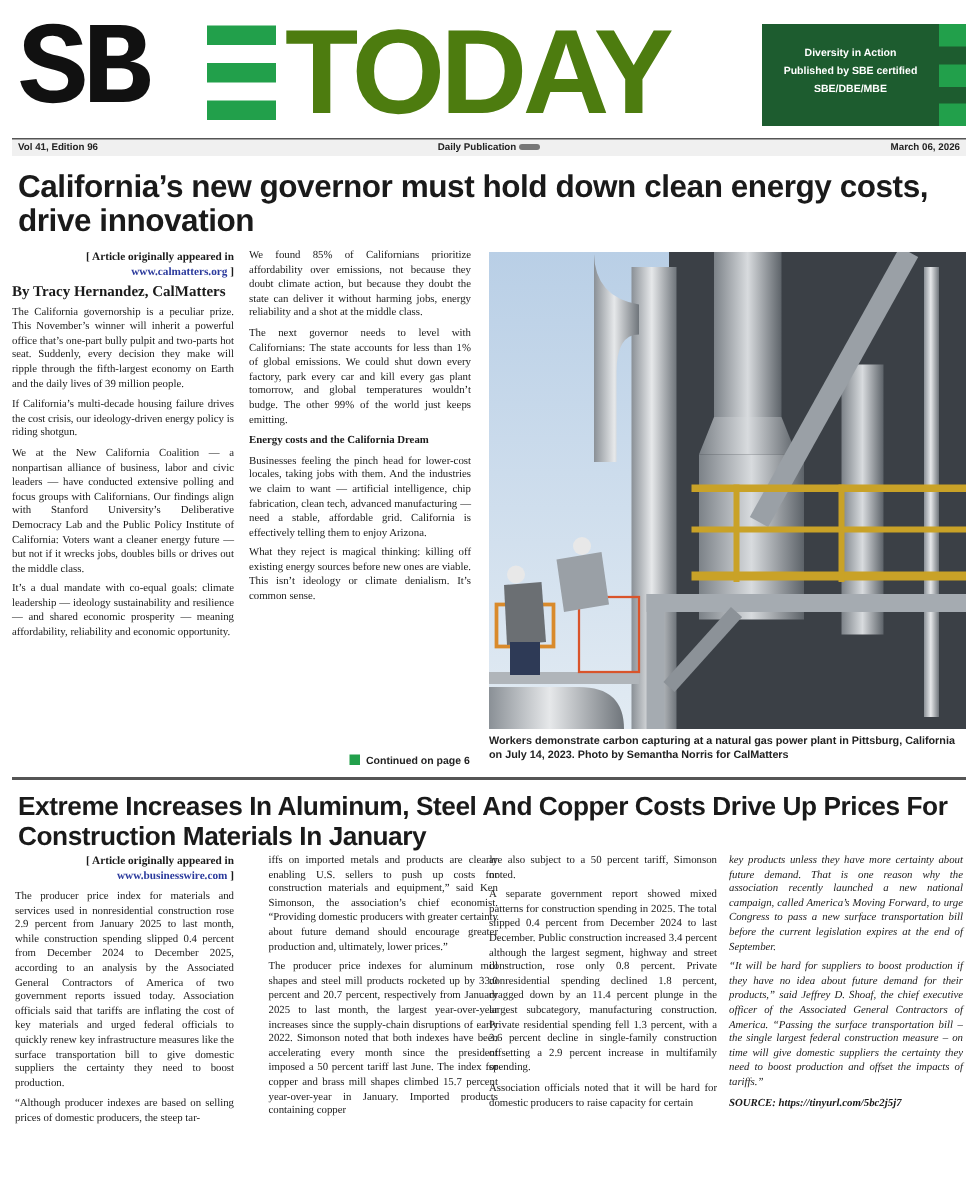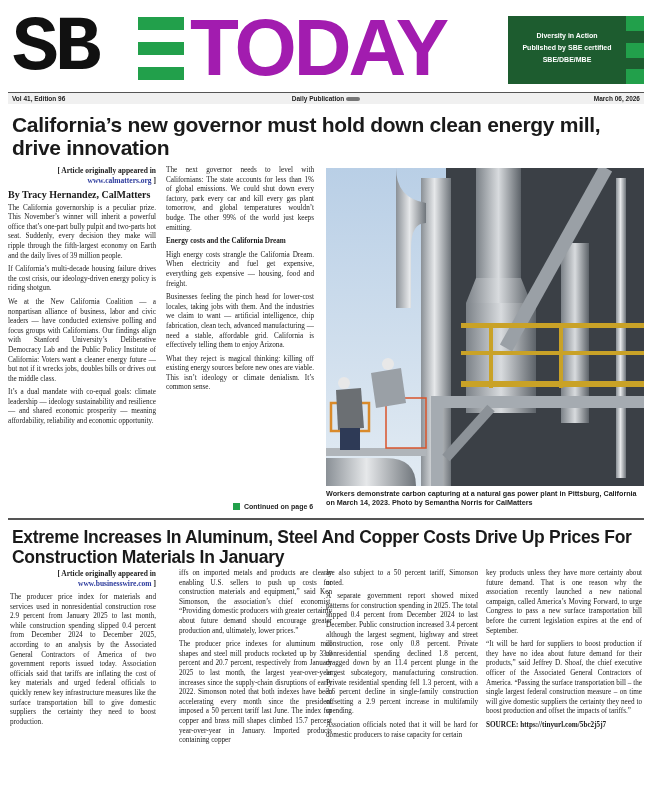--- a/index.html
+++ b/index.html
@@ -7,21 +7,21 @@
   body { position: relative; font-family: "Liberation Serif", serif; color: #1a1a1a; }
 
   
   .masthead { position: absolute; left: 0; top: 0; width: 651px; height: 88px; }
   .logo-sb { position: absolute; left: 12px; top: 8px; font-family: Liberation Mono, monospace; font-weight: 900; font-size: 78px; letter-spacing: -4px; color: #111111; line-height: 80px; }
   .logo-bars { position: absolute; left: 138px; top: 17px; width: 46px; height: 62px; }
   .logo-bars span { position: absolute; left: 0; width: 46px; height: 13px; background: #22a04b; }
   .logo-bars span:nth-child(1) { top: 0; }
   .logo-bars span:nth-child(2) { top: 25px; }
   .logo-bars span:nth-child(3) { top: 50px; }
-  .logo-today { position: absolute; left: 190px; top: 8px; font-family: "Liberation Sans", sans-serif; font-weight: 700; font-size: 80px; letter-spacing: -3px; color: #a21caf; line-height: 80px; }
+  .logo-today { position: absolute; left: 190px; top: 8px; font-family: "Liberation Sans", sans-serif; font-weight: 700; font-size: 80px; letter-spacing: -3px; color: #4d7c0f; line-height: 80px; }
   .tagline-box { position: absolute; left: 508px; top: 16px; width: 136px; height: 68px; background: #1d5c2f; }
   .tagline-box .stripe { position: absolute; right: 0; width: 18px; height: 15px; background: #22a04b; }
   .tagline-box .s1 { top: 0; } .tagline-box .s2 { top: 27px; } .tagline-box .s3 { top: 53px; }
   .tagline-text { position: absolute; left: 0; top: 14px; width: 118px; text-align: center; color: #ffffff; font-family: "Liberation Sans", sans-serif; font-weight: 700; font-size: 7px; line-height: 12px; }
 
   
   .info-strip { position: absolute; left: 8px; top: 92px; width: 636px; height: 12px; border-top: 1.5px solid #555; background: #f0f0f0; font-family: "Liberation Sans", sans-serif; font-weight: 700; font-size: 6.5px; color: #222; }
   .info-strip .left { position: absolute; left: 4px; top: 2px; }
   .info-strip .center { position: absolute; left: 0; width: 100%; text-align: center; top: 2px; }
   .info-strip .right { position: absolute; right: 4px; top: 2px; }
@@ -45,21 +45,21 @@
   .photo { position: absolute; left: 326px; top: 168px; width: 318px; height: 318px; overflow: hidden; background: #c9d9ea; }
   .caption { position: absolute; left: 326px; top: 489px; width: 318px; font-family: "Liberation Sans", sans-serif; font-weight: 700; font-size: 7.2px; line-height: 9px; color: #222; }
 
   .continued { position: absolute; left: 233px; top: 503px; font-family: "Liberation Sans", sans-serif; font-weight: 700; font-size: 7px; color: #222; }
   .continued .sq { display: inline-block; width: 7px; height: 7px; background: #22a04b; vertical-align: -1px; margin-right: 4px; }
   .divider { position: absolute; left: 8px; top: 518px; width: 636px; height: 1.5px; background: #555; }
 
   .a2c1 { left: 10px; top: 569px; width: 146px; }
   .a2c2 { left: 179px; top: 569px; width: 153px; }
   .a2c3 { left: 326px; top: 569px; width: 152px; }
-  .a2c4 { left: 486px; top: 569px; width: 156px; }
+  .a2c4 { left: 486px; top: 569px; width: 156px; font-style: italic; }
   .a2 p { margin-bottom: 4px; }
   .source-line { font-weight: 700; }
 </style>
 </head>
 <body>
 
 <div class="masthead">
   <div class="logo-sb">SB</div>
   <div class="logo-bars">
       <span></span>
@@ -78,39 +78,39 @@
     </div>
   </div>
 </div>
 
 <div class="info-strip">
   <span class="left">Vol 41, Edition 96</span>
   <span class="center"><span>Daily Publication</span><span class="pen-icon"></span></span>
   <span class="right">March 06, 2026</span>
 </div>
 
-<h1 class="headline h1">California’s new governor must hold down clean energy mill, drive innovation</h1>
+<h1 class="headline h1">California’s new governor must hold down clean energy costs, drive innovation</h1>
 
 <div class="col a1c1">
   <div class="source-note">
     <span>[ Article originally appeared in</span><br>
     <span class="source-link">www.calmatters.org</span>
     <span>]</span>
   </div>
   <div class="byline">By Tracy Hernandez, CalMatters</div>
   <p>The California governorship is a peculiar prize. This November’s winner will inherit a powerful office that’s one-part bully pulpit and two-parts hot seat. Suddenly, every decision they make will ripple through the fifth-largest economy on Earth and the daily lives of 39 million people.</p>
   <p>If California’s multi-decade housing failure drives the cost crisis, our ideology-driven energy policy is riding shotgun.</p>
   <p>We at the New California Coalition — a nonpartisan alliance of business, labor and civic leaders — have conducted extensive polling and focus groups with Californians. Our findings align with Stanford University’s Deliberative Democracy Lab and the Public Policy Institute of California: Voters want a cleaner energy future — but not if it wrecks jobs, doubles bills or drives out the middle class.</p>
   <p>It’s a dual mandate with co-equal goals: climate leadership — ideology sustainability and resilience — and shared economic prosperity — meaning affordability, reliability and economic opportunity.</p>
 </div>
 
 <div class="col a1c2">
+  <p>We found 85% of Californians prioritize affordability over emissions, not because they doubt climate action, but because they doubt the state can deliver it without harming jobs, energy reliability and a shot at the middle class.</p>
   <p>The next governor needs to level with Californians: The state accounts for less than 1% of global emissions. We could shut down every factory, park every car and kill every gas plant tomorrow, and global temperatures wouldn’t budge. The other 99% of the world just keeps emitting.</p>
   <p class="subhead">Energy costs and the California Dream</p>
-  <p>High energy costs strangle the California Dream. When electricity and fuel get expensive, everything gets expensive — housing, food and freight.</p>
   <p>Businesses feeling the pinch head for lower-cost locales, taking jobs with them. And the industries we claim to want — artificial intelligence, chip fabrication, clean tech, advanced manufacturing — need a stable, affordable grid. California is effectively telling them to enjoy Arizona.</p>
   <p>What they reject is magical thinking: killing off existing energy sources before new ones are viable. This isn’t ideology or climate denialism. It’s common sense.</p>
 </div>
 
 <div class="photo">
   <svg width="318" height="318" viewBox="0 0 318 318">
     <defs>
       <linearGradient id="sky" x1="0" y1="0" x2="0" y2="1">
         <stop offset="0" stop-color="#b9cfe6"></stop>
           <stop offset="1" stop-color="#e2ebf3"></stop>
@@ -148,37 +148,38 @@
     <path d="M0 290 L60 290 Q90 290 90 318 L0 318 Z" fill="url(#pipe)"></path>
     <rect x="5" y="235" width="38" height="28" fill="none" stroke="#d98a2b" stroke-width="2.5"></rect>
     <rect x="60" y="230" width="40" height="50" fill="none" stroke="#d9542b" stroke-width="1.5"></rect>
     <circle cx="62" cy="196" r="6" fill="#e8e8e8"></circle>
     <path d="M45 205 L75 200 L80 235 L50 240 Z" fill="#9aa0a6"></path>
     <circle cx="18" cy="215" r="6" fill="#e8e8e8"></circle>
     <path d="M10 222 L35 220 L38 260 L12 262 Z" fill="#6b6f73"></path>
     <rect x="14" y="260" width="20" height="22" fill="#2e3a56"></rect>
   </svg>
 </div>
-<div class="caption">Workers demonstrate carbon capturing at a natural gas power plant in Pittsburg, California on March 14, 2023. Photo by Semantha Norris for CalMatters</div>
+<div class="caption">Workers demonstrate carbon capturing at a natural gas power plant in Pittsburg, California on July 14, 2023. Photo by Semantha Norris for CalMatters</div>
 
 <div class="continued">
   <span class="sq"></span><span>Continued on page 6</span>
 </div>
 
 <div class="divider"></div>
 
 <h2 class="headline h2">Extreme Increases In Aluminum, Steel And Copper Costs Drive Up Prices For Construction Materials In January</h2>
 
 <div class="col a2 a2c1">
   <div class="source-note">
     <span>[ Article originally appeared in</span><br>
     <span class="source-link">www.businesswire.com</span>
     <span>]</span>
   </div>
   <p>The producer price index for materials and services used in nonresidential construction rose 2.9 percent from January 2025 to last month, while construction spending slipped 0.4 percent from December 2024 to December 2025, according to an analysis by the Associated General Contractors of America of two government reports issued today. Association officials said that tariffs are inflating the cost of key materials and urged federal officials to quickly renew key infrastructure measures like the surface transportation bill to give domestic suppliers the certainty they need to boost production.</p>
+  <p>“Although producer indexes are based on selling prices of domestic producers, the steep tar-</p>
 </div>
 
 <div class="col a2 a2c2">
   <p>iffs on imported metals and products are clearly enabling U.S. sellers to push up costs for construction materials and equipment,” said Ken Simonson, the association’s chief economist. “Providing domestic producers with greater certainty about future demand should encourage greater production and, ultimately, lower prices.”</p>
   <p>The producer price indexes for aluminum mill shapes and steel mill products rocketed up by 33.0 percent and 20.7 percent, respectively from January 2025 to last month, the largest year-over-year increases since the supply-chain disruptions of early 2022. Simonson noted that both indexes have been accelerating every month since the president imposed a 50 percent tariff last June. The index for copper and brass mill shapes climbed 15.7 percent year-over-year in January. Imported products containing copper</p>
 </div>
 
 <div class="col a2 a2c3">
   <p>are also subject to a 50 percent tariff, Simonson noted.</p>
   <p>A separate government report showed mixed patterns for construction spending in 2025. The total slipped 0.4 percent from December 2024 to last December. Public construction increased 3.4 percent although the largest segment, highway and street construction, rose only 0.8 percent.  Private nonresidential spending declined 1.8 percent, dragged down by an 11.4 percent plunge in the largest subcategory, manufacturing construction. Private residential spending fell 1.3 percent, with a 3.6 percent decline in single-family construction offsetting a 2.9 percent increase in multifamily spending.</p>

